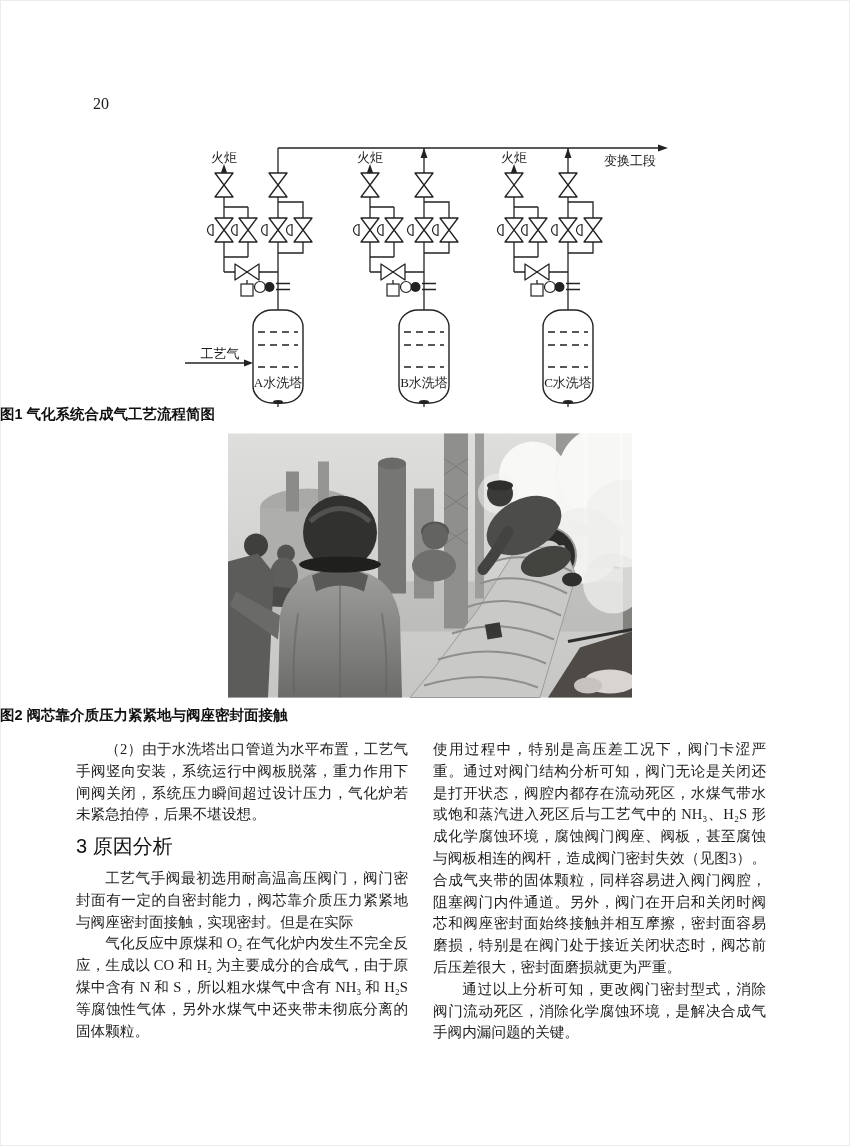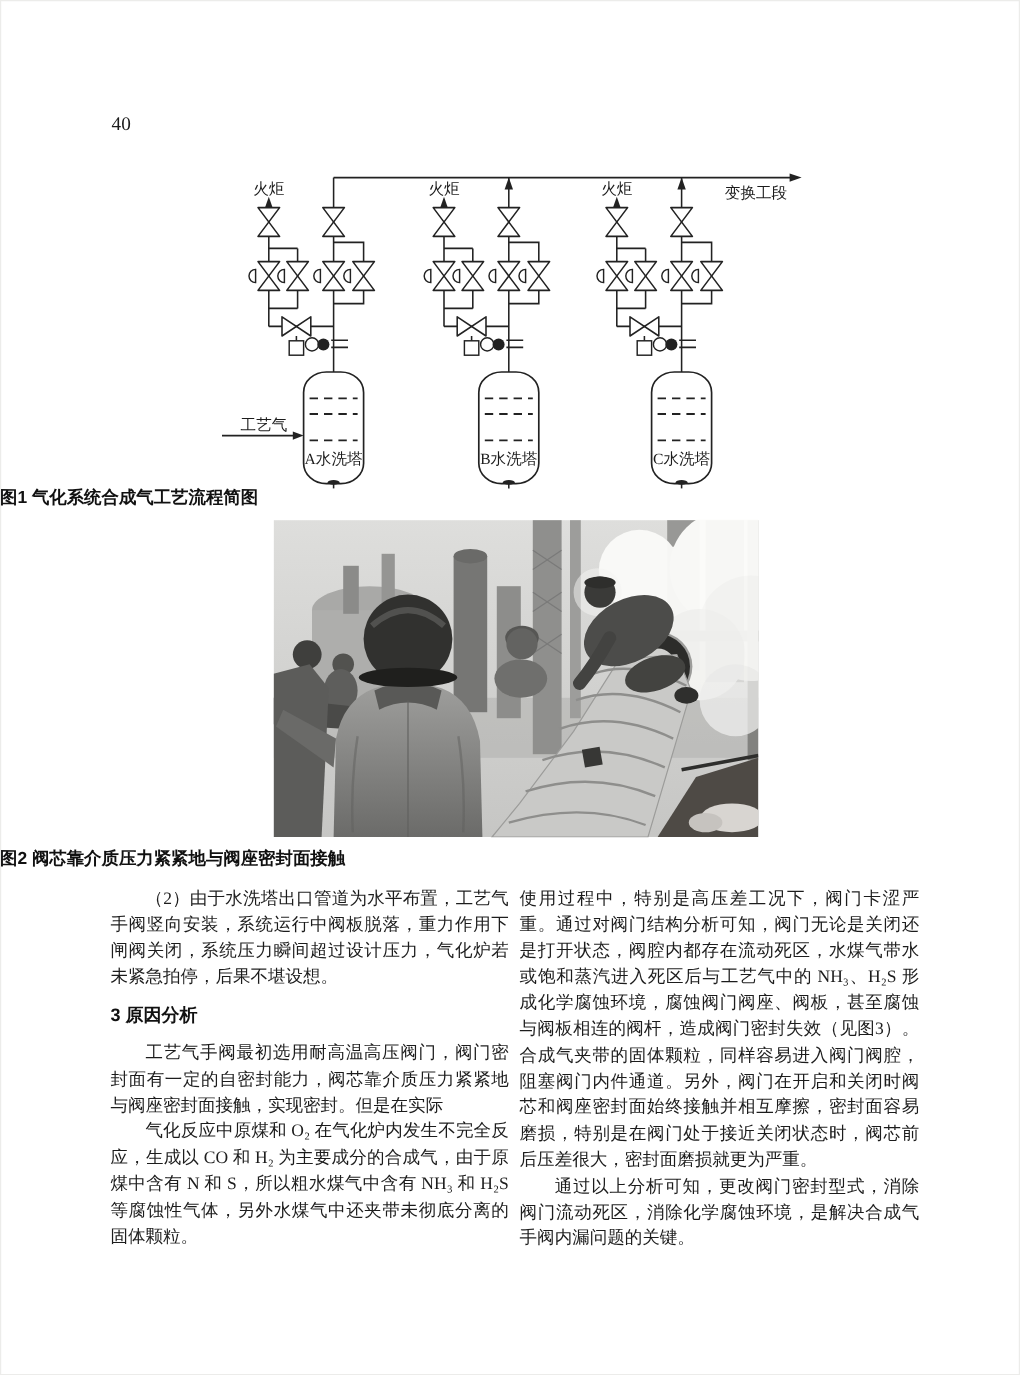--- a/index.html
+++ b/index.html
@@ -10,35 +10,35 @@
   .jhead{position:absolute;right:62px;top:94px;font-size:13.5px;letter-spacing:.5px;
          border-bottom:1.5px solid #111;padding:0 4px 3px 4px;}
   .diagram{position:absolute;left:160px;top:135px;}
   .photo{position:absolute;left:228px;top:433px;}
   .cap{position:absolute;left:0;right:0;text-align:left;
        font-family:"Liberation Sans","DejaVu Sans",sans-serif;font-weight:bold;
        font-size:14.5px;color:#111;}
   .cap1{top:405px;}
   .cap2{top:706px;}
   .col{position:absolute;top:739px;font-size:14.6px;line-height:21.8px;text-align:justify;}
-  .colL{left:92px;width:332px;}
+  .colL{left:76px;width:332px;}
   .colR{left:433px;width:333px;}
   .col p{margin:0;}
   .col p.indent{text-indent:2em;}
   .col h3{margin:10px 0 10px 0;font-family:"Liberation Sans","DejaVu Sans",sans-serif;
-          font-size:15px;color:#111;font-weight:bold;}
+          font-size:20px;color:#111;font-weight:normal;}
   .pl{stroke:#222;stroke-width:1.3;fill:none;}
   .dlabel{font-family:"Liberation Serif","DejaVu Serif",serif;font-size:13px;fill:#1c1c1c;}
 </style>
 </head>
 <body>
 
 <div class="page">
 
-  <div class="pgnum">40</div>
+  <div class="pgnum">20</div>
 
   <svg class="diagram" width="560" height="290" viewBox="0 0 560 290" xmlns="http://www.w3.org/2000/svg">
     <defs>
       <g id="vv">
           <path d="M -9,-12 H 9 L -9,12 H 9 Z" fill="#fff" stroke="#222" stroke-width="1.3" stroke-linejoin="round"></path>
         </g>
       <g id="gv">
         <use href="#vv"></use>
         <path d="M -11,-5.5 A 5.5,5.5 0 0 0 -11,5.5 Z" fill="#fff" stroke="#222" stroke-width="1.2"></path>
       </g>

